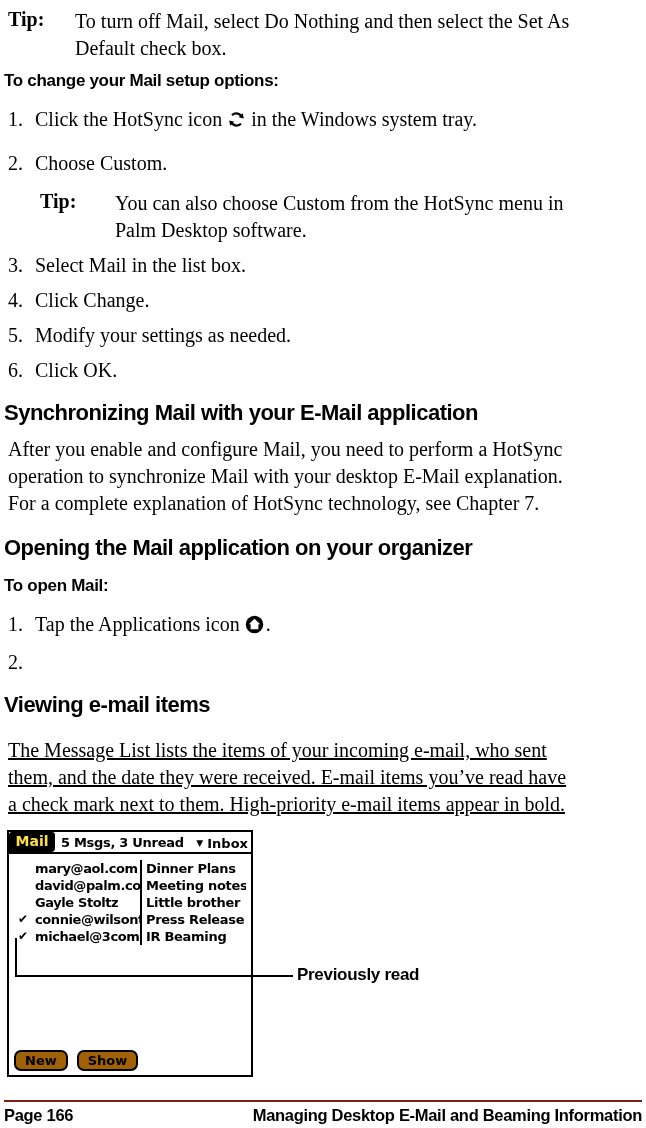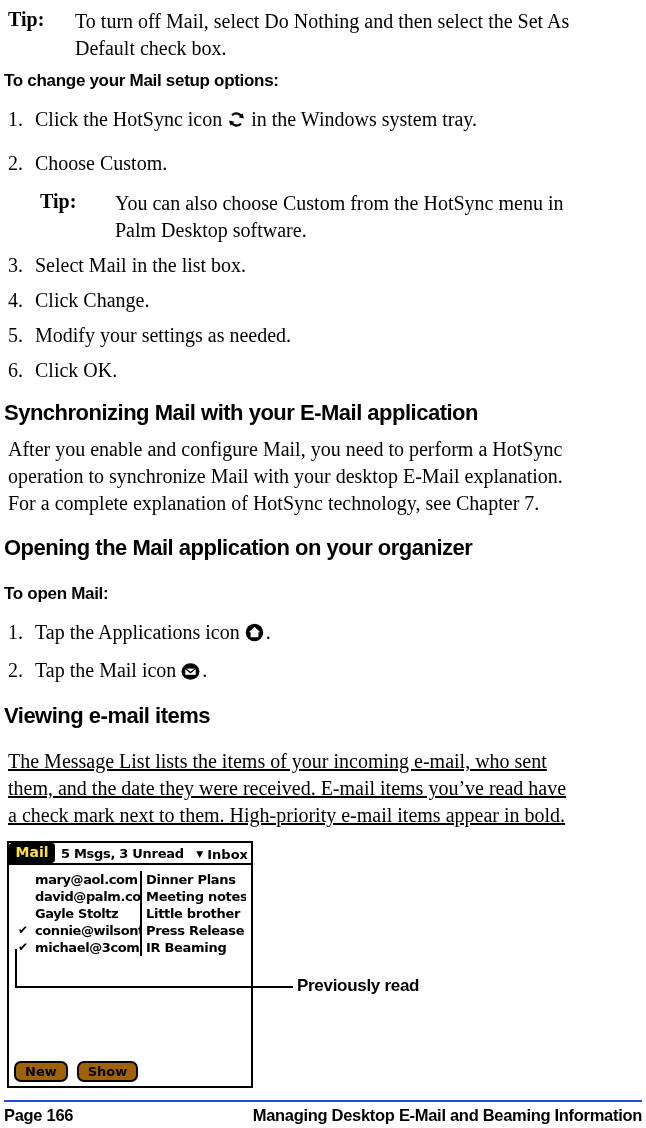--- a/index.html
+++ b/index.html
@@ -18,21 +18,21 @@
   .tip-row.top .tip-label { width:67px; }
   .tip-row.inner .tip-label { width:75px; }
   .tip-lines div { line-height:27px; }
 
   
   .subhead {
     font-family:"Liberation Sans", sans-serif; font-weight:bold;
     font-size:17px; letter-spacing:-0.3px; line-height:22px; margin-left:-4px;
   }
   .subhead1 { margin-top:8px; }
-  .subhead2 { margin-top:22px; }
+  .subhead2 { margin-top:14px; }
   h2 {
     font-family:"Liberation Sans", sans-serif; font-weight:bold;
     font-size:22px; letter-spacing:-0.5px; line-height:26px; margin-left:-4px;
   }
   .h2-sync { margin-top:16px; }
   .h2-open { margin-top:18px; }
   .h2-view { margin-top:16px; }
 
   
   .step { display:flex; line-height:27px; }
@@ -73,21 +73,21 @@
   .callout-vline { position:absolute; left:15px; top:108px; width:2px; height:39px; background:#000; }
   .callout-hline { position:absolute; left:15px; top:145px; width:278px; height:2px; background:#000; }
   .callout-label {
     position:absolute; left:297px; top:135px;
     font-family:"Liberation Sans", sans-serif; font-weight:bold; font-size:17px; letter-spacing:-0.3px;
   }
 
   
   .footer {
     position:absolute; left:4px; right:4px; bottom:3px;
-    border-top:2px solid #1d4ed8; padding-top:4px;
+    border-top:2px solid #7f1d1d; padding-top:4px;
     display:flex; justify-content:space-between;
     font-family:"Liberation Sans", sans-serif; font-weight:bold;
     font-size:16.5px; letter-spacing:-0.3px;gap:24px;
   }
 </style>
 </head>
 <body>
 
 <div class="content">
 
@@ -158,27 +158,20 @@
     <div class="step-num">1.</div>
     <div class="step-body">
       <span>Tap the Applications icon</span><span class="inline-icon tight"><svg width="19" height="19" viewBox="0 0 19 19">
             <circle cx="9.5" cy="9.5" r="8.7" fill="#000"></circle>
             <path d="M9.5 3.8 L15.2 9.2 L13.4 9.2 L13.4 14.2 L5.6 14.2 L5.6 9.2 L3.8 9.2 Z" fill="#fff"></path>
           </svg></span><span>.</span>
     </div>
   </div>
   <div class="step mt8">
     <div class="step-num">2.</div>
-    <div class="step-body">
-      <span>Tap the Mail icon</span><span class="inline-icon tight"><svg width="19" height="17" viewBox="0 0 19 17">
-            <ellipse cx="9.5" cy="8.5" rx="9" ry="8.2" fill="#000"></ellipse>
-            <rect x="4.3" y="5.6" width="10.4" height="6.2" fill="#fff"></rect>
-            <path d="M4.3 5.6 L9.5 9.6 L14.7 5.6" fill="none" stroke="#000" stroke-width="1.3"></path>
-          </svg></span><span>.</span>
-    </div>
   </div>
 
   <h2 class="h2-view">Viewing e-mail items</h2>
   <div class="para para2">
     <div>The Message List lists the items of your incoming e-mail, who sent</div>
     <div>them, and the date they were received. E-mail items you’ve read have</div>
     <div>a check mark next to them. High-priority e-mail items appear in bold.</div>
   </div>
 
   <div class="figure">

